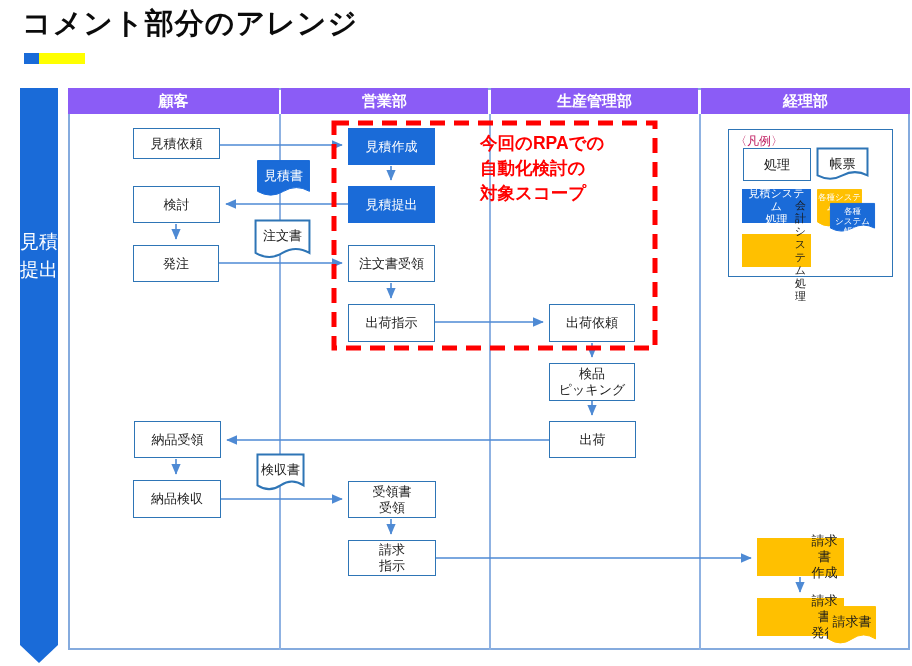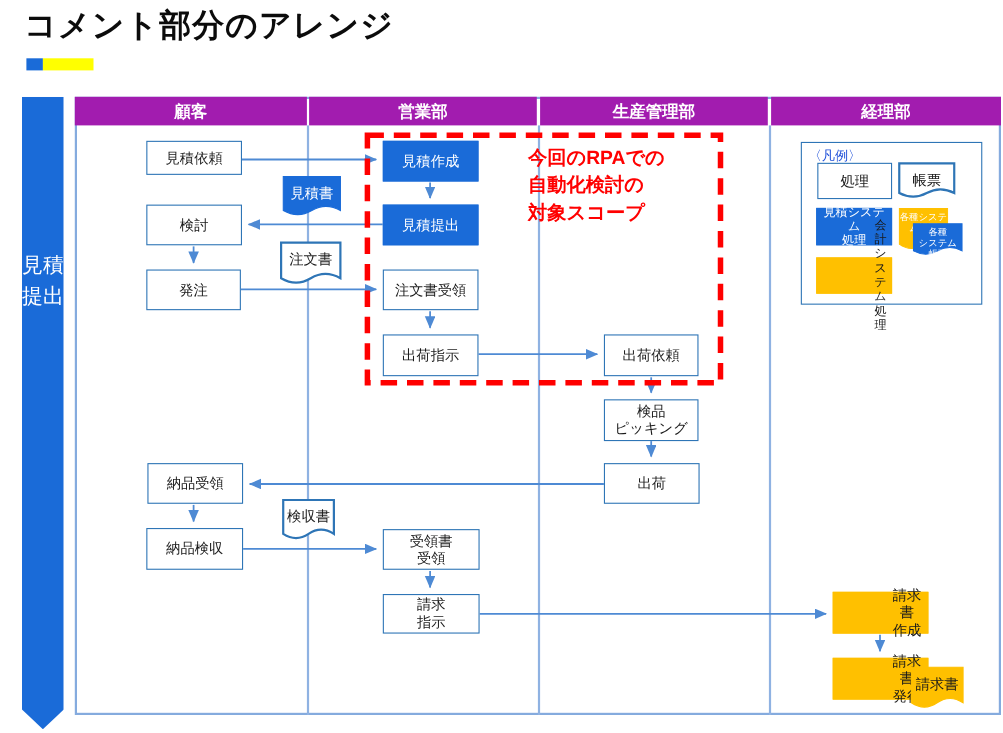--- a/index.html
+++ b/index.html
@@ -21,21 +21,21 @@
   #flow-bar-label{
     position:absolute;left:0;right:0;top:140px;
     color:#ffffff;font-size:19px;line-height:28px;text-align:center;
     word-break:break-all;white-space:pre-line;
   }
   
   #frame{left:68px;top:88px;width:842px;height:562px;border:2px solid #85abde;background:transparent;}
   .lane-divider{top:114px;width:2px;height:536px;background:#8fb2e2;z-index:0;}
   #div-1{left:279px;} #div-2{left:489px;} #div-3{left:699px;}
   .lane-header{
-    top:88px;height:26px;background:#a21caf;color:#ffffff;
+    top:88px;height:26px;background:#8b5cf6;color:#ffffff;
     display:flex;align-items:center;justify-content:center;
     font-size:15px;font-weight:bold;z-index:2;
   }
   #lh-1{left:68px;width:211px;} #lh-2{left:281px;width:207px;}
   #lh-3{left:491px;width:207px;} #lh-4{left:701px;width:209px;}
   
   .node{
     display:flex;align-items:center;justify-content:center;text-align:center;
     font-size:13px;line-height:16px;z-index:2;
   }
@@ -51,21 +51,21 @@
     font-size:13px;line-height:15px;white-space:pre-line;
   }
   .doc-white svg path{fill:#ffffff;stroke:#2e75b6;stroke-width:2;}
   .doc-white .lbl{color:#1a1a1a;}
   .doc-blue svg path{fill:#1a6bd8;stroke:#1a6bd8;stroke-width:1;}
   .doc-blue .lbl{color:#ffffff;}
   .doc-orange svg path{fill:#ffc000;stroke:#ffc000;stroke-width:1;}
   .doc-orange .lbl{color:#1a1a1a;}
   
   #legend{left:728px;top:129px;width:165px;height:148px;border:1.6px solid #2e75b6;background:#ffffff;z-index:2;}
-  #legend-title{left:735px;top:133px;font-size:12px;color:#1d4ed8;z-index:3;}
+  #legend-title{left:735px;top:133px;font-size:12px;color:#be185d;z-index:3;}
   .legend-node{font-size:13px;}
   .legend-small{font-size:11px;line-height:13px;}
   #lg-kakusyu .lbl{font-size:8.5px;line-height:10px;top:3px;}
   #lg-back .lbl{font-size:8.5px;line-height:10px;top:3px;}
   
   #scope-note{
     left:480px;top:131px;width:176px;text-align:left;
     color:#ff0000;font-size:17.5px;font-weight:bold;line-height:25px;
     white-space:pre-line;z-index:6;
   }

